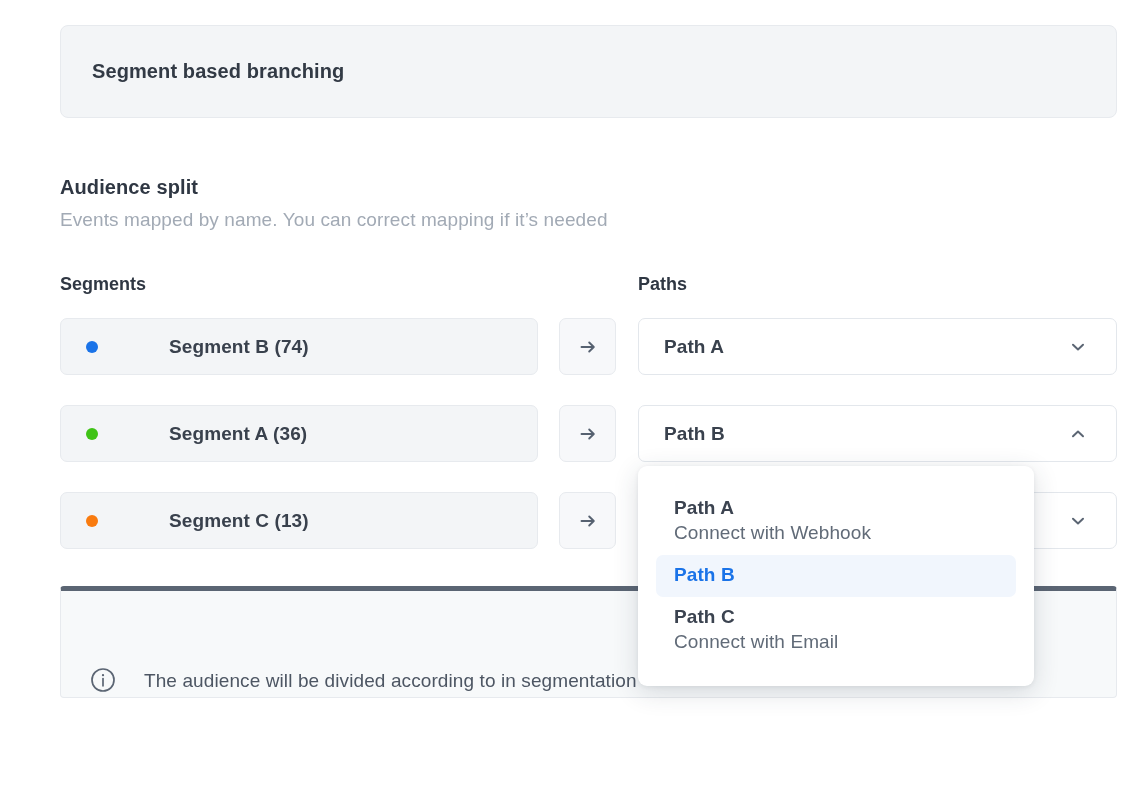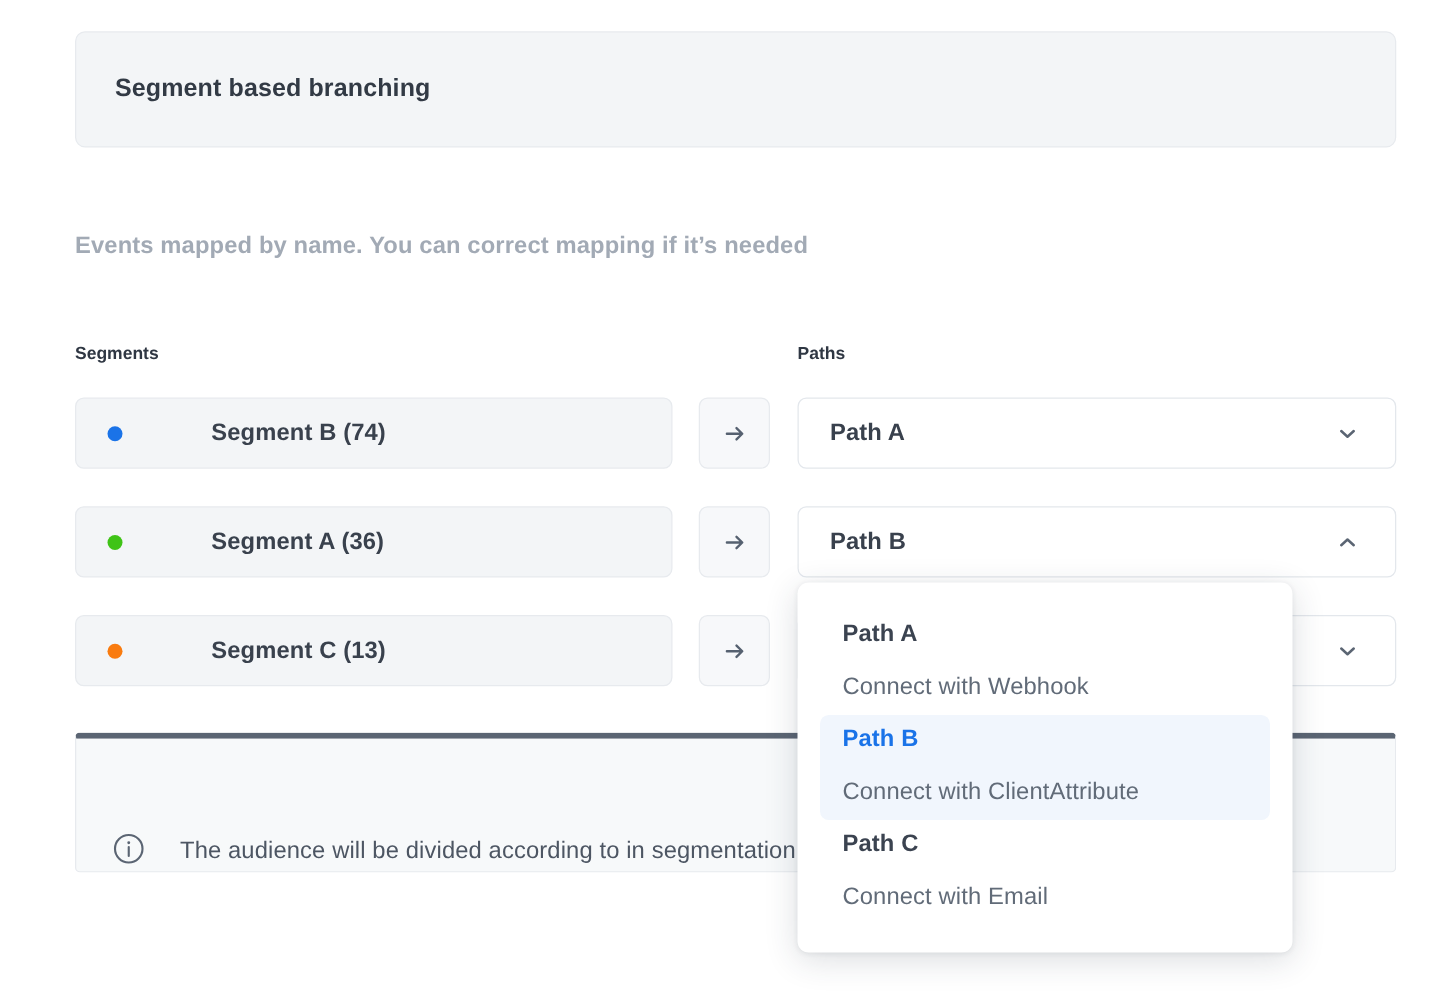--- a/index.html
+++ b/index.html
@@ -50,36 +50,36 @@
   }
   .section-title {
     font-size: 20px;
     font-weight: 700;
     color: #2f3743;
     letter-spacing: 0.1px;
   }
   .section-sub {
     margin-top: 10px;
     font-size: 19px;
-    font-weight: 700;
+    font-weight: 400;
     color: #a2aab5;
     letter-spacing: 0.1px;
   }
 
   
   .col-labels {
     position: absolute;
     left: 60px;
     top: 274px;
     width: 1057px;
     height: 28px;
   }
   .col-label {
     position: absolute;
-    font-size: 14px;
+    font-size: 18px;
     font-weight: 700;
     color: #2f3743;
   }
   .col-label.segments { left: 0; }
   .col-label.paths { left: 578px; }
 
   
   .rows {
     position: absolute;
     left: 60px;
@@ -203,37 +203,38 @@
   }
   .dd-option.selected { background: #f1f6fd; }
   .dd-title {
     font-size: 19px;
     font-weight: 700;
     color: #3b4350;
     letter-spacing: 0.1px;
   }
   .dd-option.selected .dd-title { color: #1a73e8; }
   .dd-desc {
-    margin-top: 20px;
+    margin-top: 3px;
     font-size: 19px;
     font-weight: 400;
     color: #616b78;
     letter-spacing: 0.1px;
   }
 </style>
 </head>
 <body>
 
 <div class="page">
 
   <div class="header-card">
     <div class="header-title">Segment based branching</div>
   </div>
 
   <div class="section">
+    <div class="section-title">Audience split</div>
     <div class="section-sub">Events mapped by name. You can correct mapping if it’s needed</div>
   </div>
 
   <div class="col-labels">
     <div class="col-label segments">Segments</div>
     <div class="col-label paths">Paths</div>
   </div>
 
   <div class="rows">
 
@@ -316,21 +317,20 @@
     <div class="info-text">The audience will be divided according to in segmentation</div>
   </div>
 
   <div class="dropdown-panel">
     <div class="dd-option">
       <div class="dd-title">Path A</div>
       <div class="dd-desc">Connect with Webhook</div>
     </div>
     <div class="dd-option selected">
       <div class="dd-title">Path B</div>
-      <div class="dd-desc">Connect with ClientAttribute</div>
     </div>
     <div class="dd-option">
       <div class="dd-title">Path C</div>
       <div class="dd-desc">Connect with Email</div>
     </div>
   </div>
 
 </div>
 
 </body></html>

